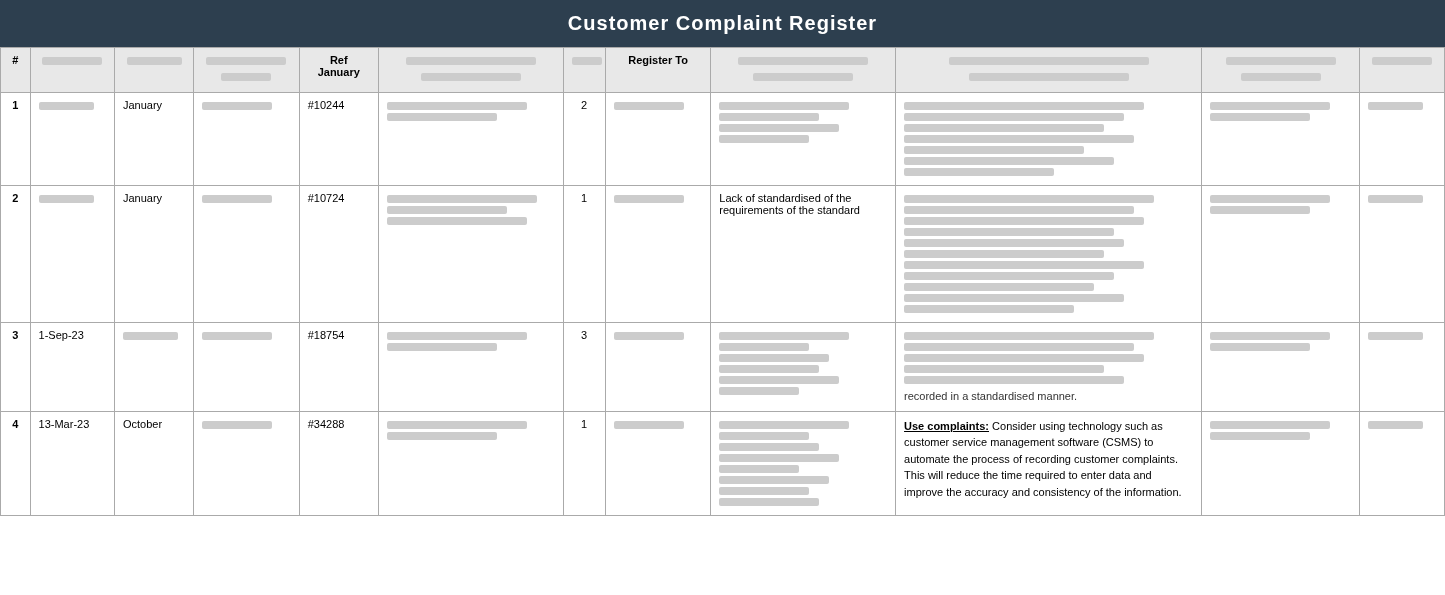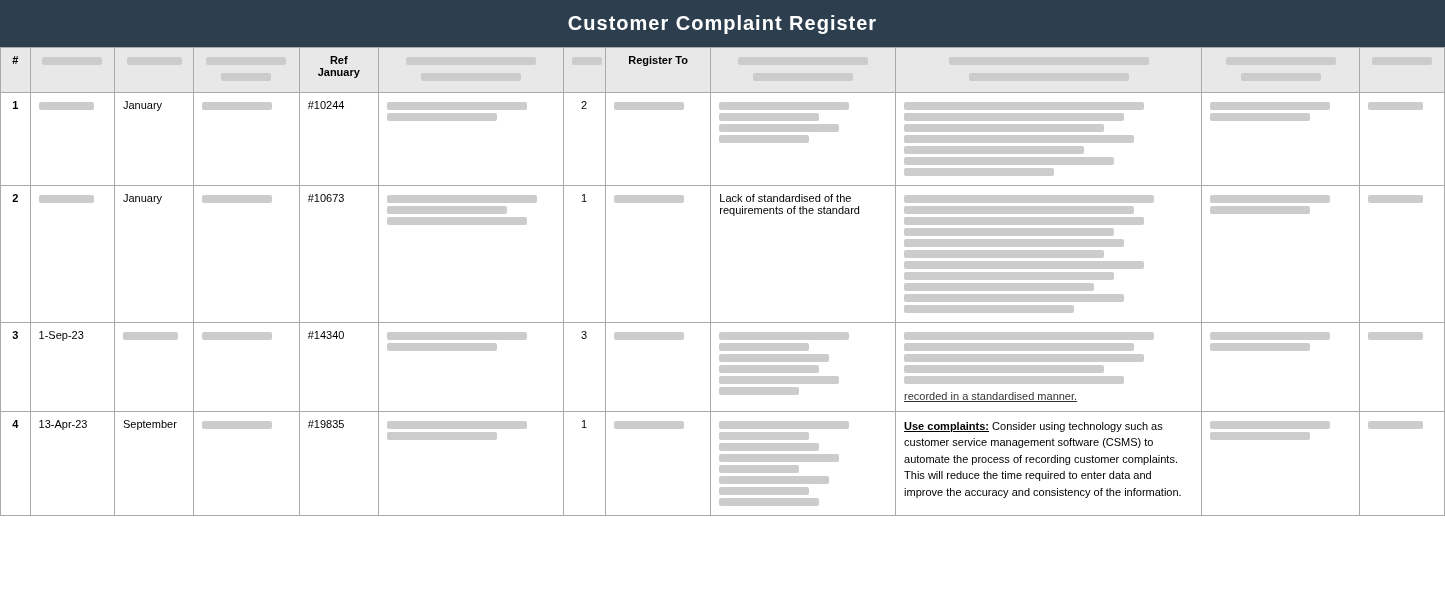--- a/index.html
+++ b/index.html
@@ -195,21 +195,21 @@
 
     <tr>
       <td class="row-num">2</td>
       <td>
         <span class="blurred-line" style="width:55px;"></span>
       </td>
       <td>January</td>
       <td>
         <span class="blurred-line" style="width:70px;"></span>
       </td>
-      <td>#10673</td>
+      <td>#10724</td>
       <td>
         <span class="blurred-line" style="width:150px;"></span>
         <span class="blurred-line" style="width:120px;"></span>
         <span class="blurred-line" style="width:140px;"></span>
       </td>
       <td style="text-align:center;">1</td>
       <td>
         <span class="blurred-line" style="width:70px;"></span>
       </td>
       <td>Lack of standardised of the requirements of the standard</td>
@@ -237,21 +237,21 @@
 
     <tr>
       <td class="row-num">3</td>
       <td>1-Sep-23</td>
       <td>
         <span class="blurred-line" style="width:55px;"></span>
       </td>
       <td>
         <span class="blurred-line" style="width:70px;"></span>
       </td>
-      <td>#14340</td>
+      <td>#18754</td>
       <td>
         <span class="blurred-line" style="width:140px;"></span>
         <span class="blurred-line" style="width:110px;"></span>
       </td>
       <td style="text-align:center;">3</td>
       <td>
         <span class="blurred-line" style="width:70px;"></span>
       </td>
       <td>
         <span class="blurred-line" style="width:130px;"></span>
@@ -260,39 +260,39 @@
         <span class="blurred-line" style="width:100px;"></span>
         <span class="blurred-line" style="width:120px;"></span>
         <span class="blurred-line" style="width:80px;"></span>
       </td>
       <td class="action-cell">
         <span class="blurred-line" style="width:250px;"></span>
         <span class="blurred-line" style="width:230px;"></span>
         <span class="blurred-line" style="width:240px;"></span>
         <span class="blurred-line" style="width:200px;"></span>
         <span class="blurred-line" style="width:220px;"></span>
-        <div style="margin-top:4px; font-size:11px; color:#333;text-decoration:underline;">recorded in a standardised manner.</div>
+        <div style="margin-top:4px; font-size:11px; color:#333;">recorded in a standardised manner.</div>
       </td>
       <td>
         <span class="blurred-line" style="width:120px;"></span>
         <span class="blurred-line" style="width:100px;"></span>
       </td>
       <td>
         <span class="blurred-line" style="width:55px;"></span>
       </td>
     </tr>
 
     <tr>
       <td class="row-num">4</td>
-      <td>13-Apr-23</td>
-      <td>September</td>
-      <td>
-        <span class="blurred-line" style="width:70px;"></span>
-      </td>
-      <td>#19835</td>
+      <td>13-Mar-23</td>
+      <td>October</td>
+      <td>
+        <span class="blurred-line" style="width:70px;"></span>
+      </td>
+      <td>#34288</td>
       <td>
         <span class="blurred-line" style="width:140px;"></span>
         <span class="blurred-line" style="width:110px;"></span>
       </td>
       <td style="text-align:center;">1</td>
       <td>
         <span class="blurred-line" style="width:70px;"></span>
       </td>
       <td>
         <span class="blurred-line" style="width:130px;"></span>

